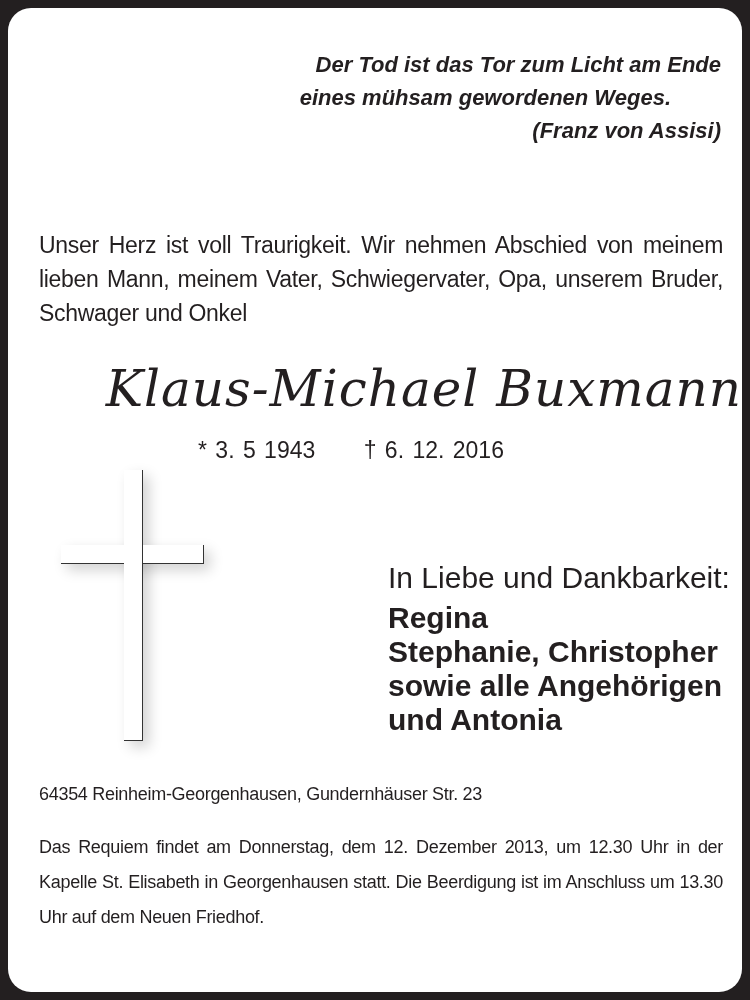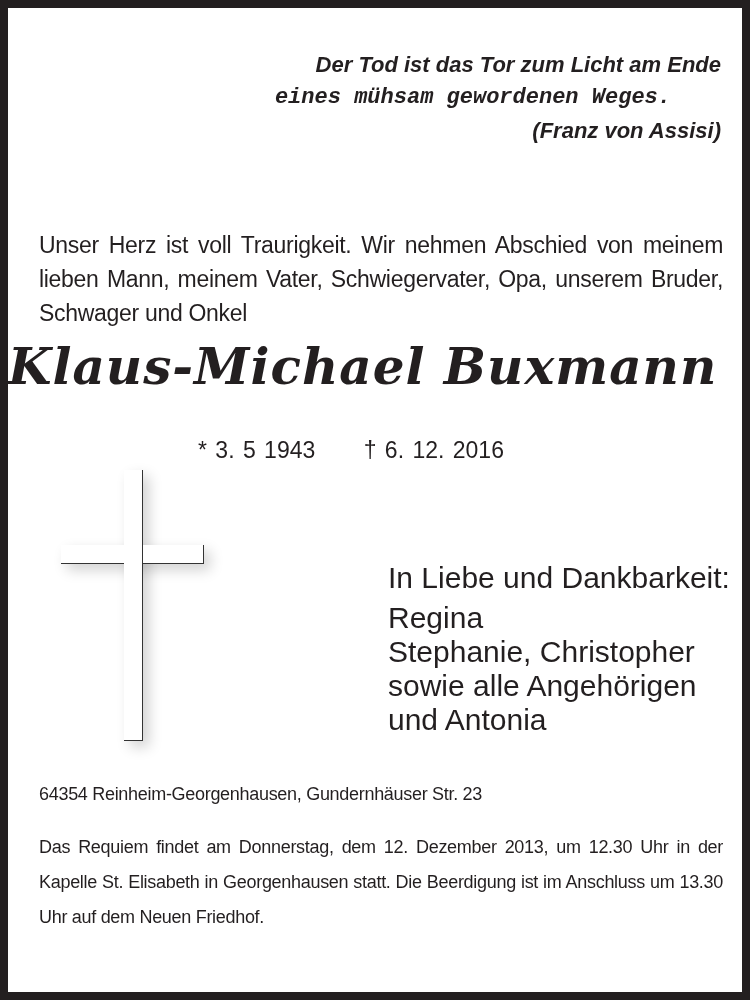--- a/index.html
+++ b/index.html
@@ -1,36 +1,37 @@
 <!DOCTYPE html>
 <html><head>
 <meta charset="utf-8">
 <style>
   html, body { margin: 0; padding: 0; }
   body { width: 750px; height: 1000px; background: #231f20; overflow: hidden; }
   .page {
     position: absolute; left: 8px; top: 8px; width: 734px; height: 984px;
     background: #ffffff; color: #231f20;
     font-family: "Liberation Sans", sans-serif;
+    border-radius: 23px;
   }
   .quote {
     position: absolute; right: 21px; top: 40px; text-align: right;
     font-style: italic; font-weight: bold; font-size: 22px; line-height: 33px;
   }
   .quote .line { display: block; }
-  .quote .line.l2 { text-align: center; padding-right: 50px; font-family: Liberation Mono, monospace; }
+  .quote .line.l2 { text-align: center; padding-right: 50px; }
   .quote .attr { display: block; }
   .intro {
     position: absolute; left: 31px; top: 220px; width: 684px;
     font-size: 23px; line-height: 34px; text-align: justify;
     text-align-last: left; letter-spacing: -0.3px;
   }
   .name {
-    position: absolute; left: 0; right: 0; top: 329px; text-align: left;
-    font-family: "DejaVu Serif", serif; font-style: italic; font-weight: bold;
+    position: absolute; left: 0; right: 0; top: 352px; text-align: right;
+    font-family: "DejaVu Serif", serif; font-style: italic; font-weight: normal;
     font-size: 50px; letter-spacing: 1px;
   }
   .dates {
     position: absolute; left: 190px; top: 429px; font-size: 23px;
     word-spacing: 2px;
   }
   .dates .born { margin-right: 40px; }
   .cross { position: absolute; left: 53px; top: 462px; width: 150px; height: 280px; }
   .cross .v {
     position: absolute; left: 63px; top: 0; width: 18px; height: 270px;
@@ -43,21 +44,21 @@
     box-shadow: 6px 6px 14px rgba(0,0,0,0.18);
   }
   .cross .vtop {
     position: absolute; left: 63px; top: 0; width: 18px; height: 270px;
     background: #fff; border-right: 1px solid #333; border-bottom: 1px solid #333;
   }
   .family {
     position: absolute; left: 380px; top: 553px; font-size: 30px;
   }
   .family .heading { display: block; line-height: 34px; margin-bottom: 6px; }
-  .family .member { display: block; font-weight: normal; line-height: 34px; }
+  .family .member { display: block; font-weight: bold; line-height: 34px; }
   .address {
     position: absolute; left: 31px; top: 776px; font-size: 18px; letter-spacing: -0.3px;
   }
   .service {
     position: absolute; left: 31px; top: 822px; width: 684px;
     font-size: 18px; line-height: 35px; text-align: justify; text-align-last: left;
     letter-spacing: -0.3px;
   }
 </style>
 </head>

